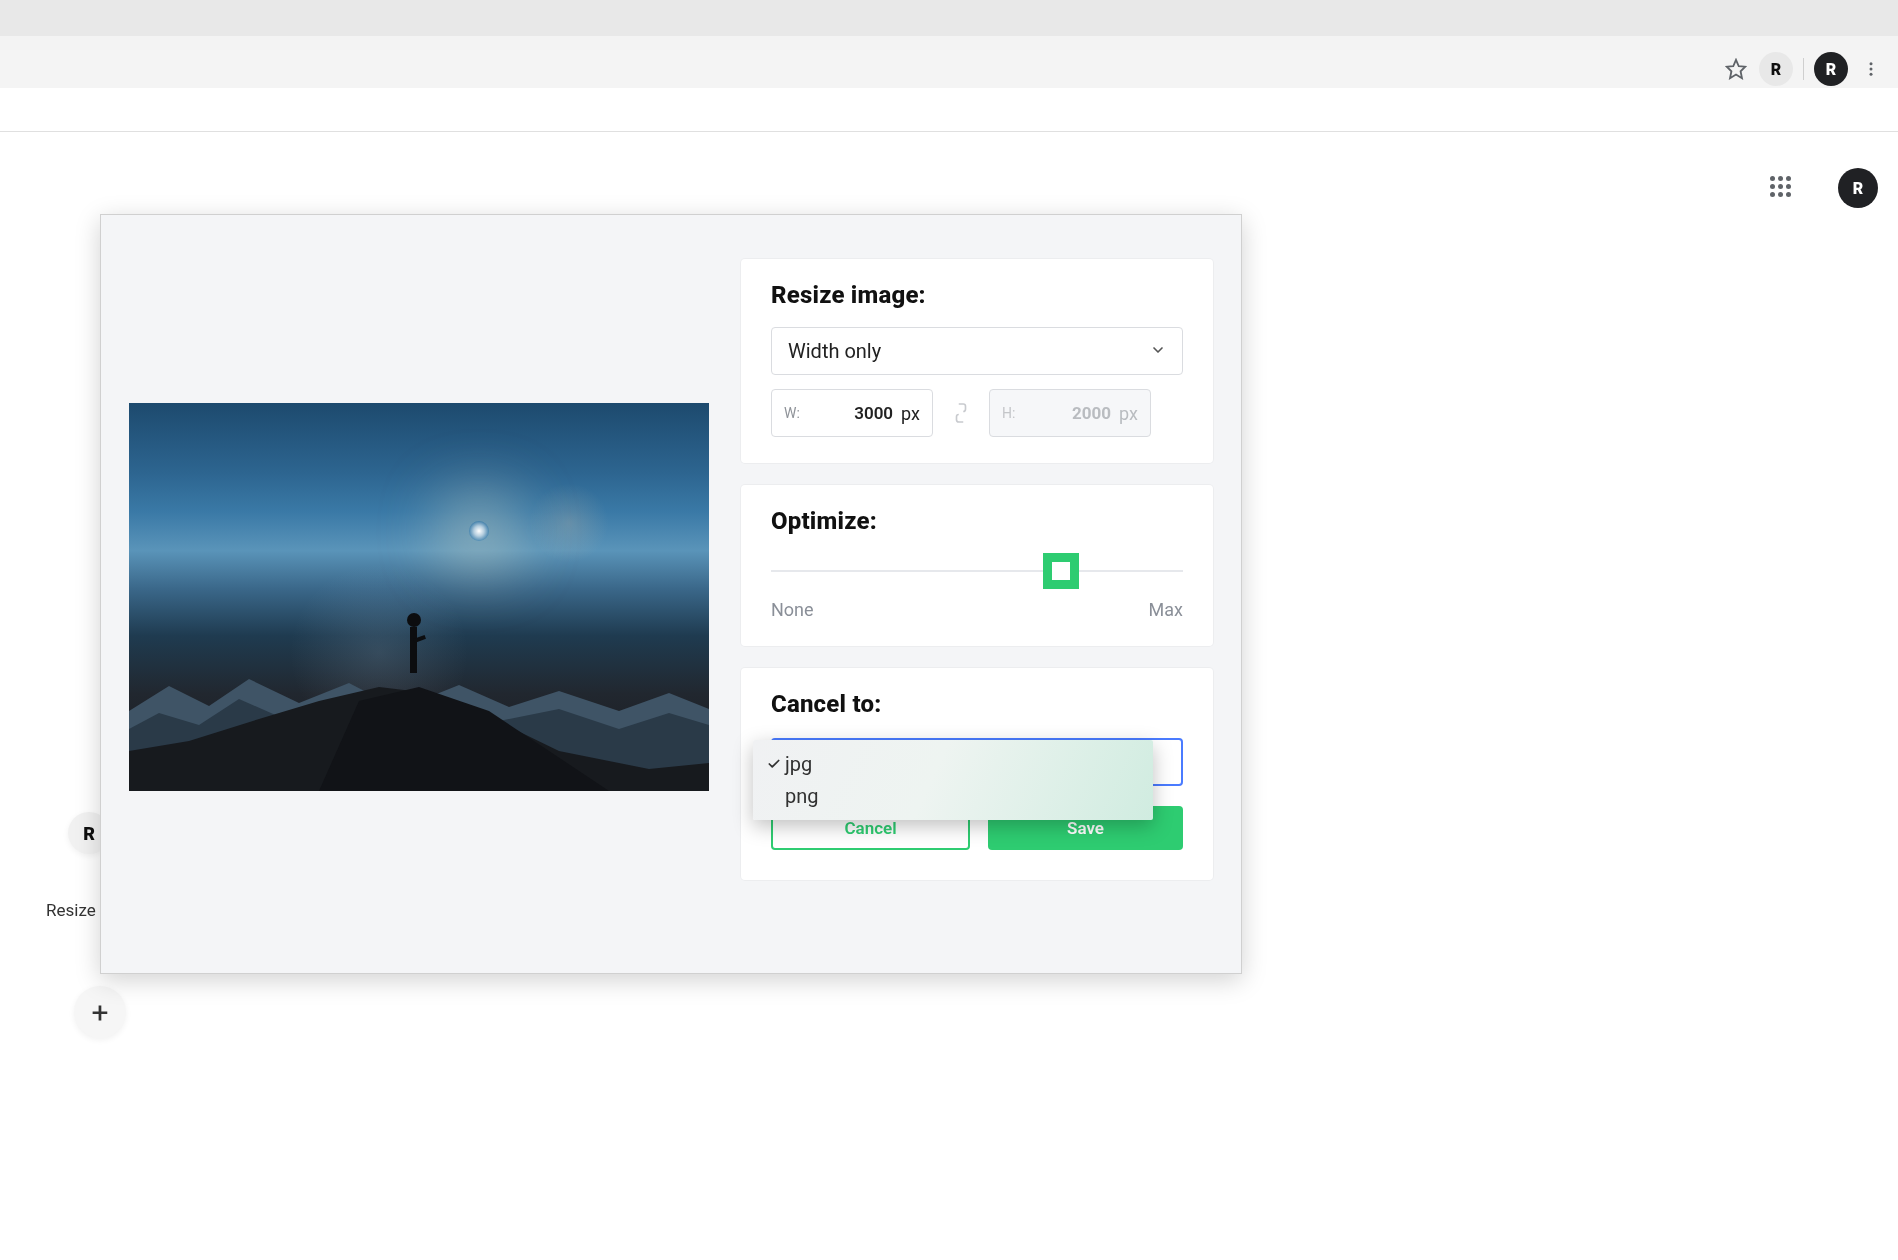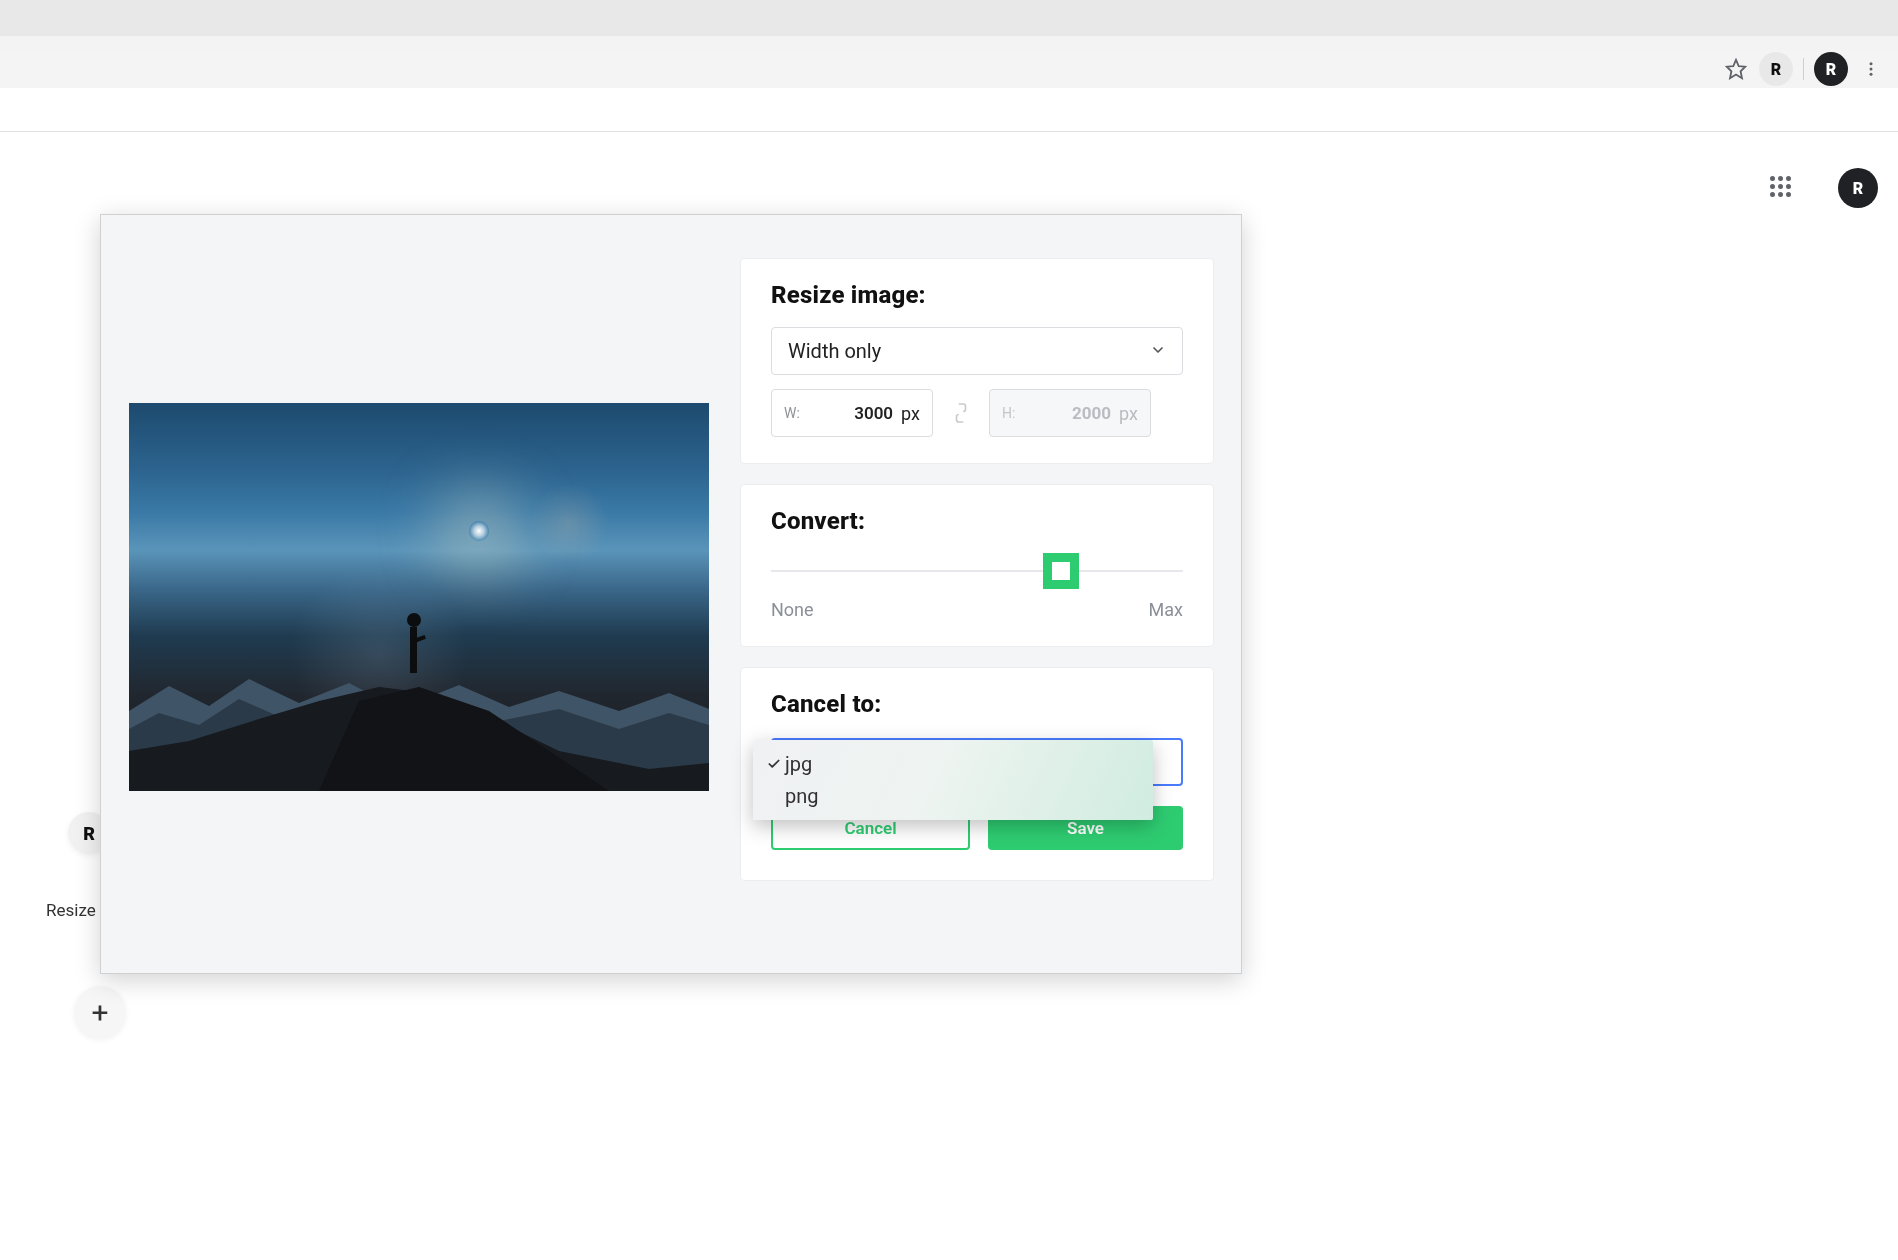--- a/index.html
+++ b/index.html
@@ -578,21 +578,21 @@
 
           <div class="dim-input disabled">
             <span class="dim-label">H:</span>
             <span class="dim-value">2000</span>
             <span class="dim-unit">px</span>
           </div>
         </div>
       </div>
 
       <div class="card">
-        <div class="card-title">Convert:</div>
+        <div class="card-title">Optimize:</div>
         <div class="slider-track">
           <div class="slider-line"></div>
           <div class="slider-thumb"></div>
         </div>
         <div class="slider-labels">
           <span>None</span>
           <span>Max</span>
         </div>
       </div>
 

